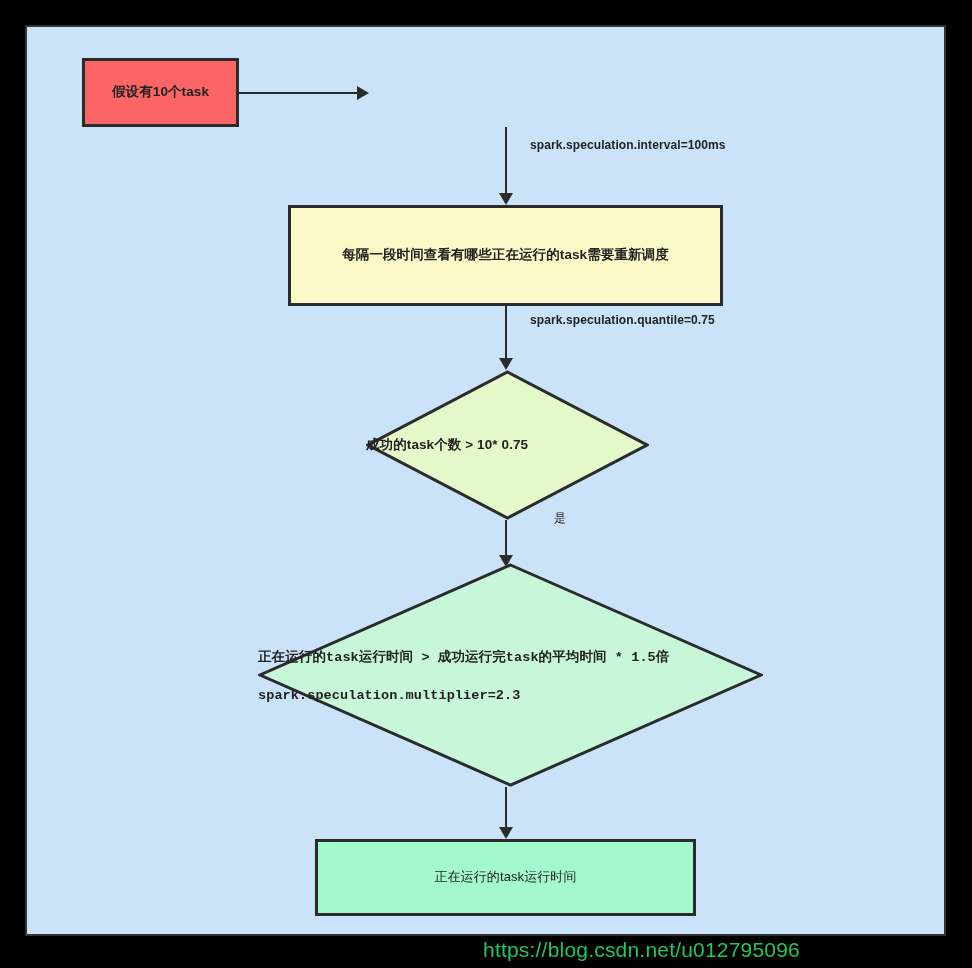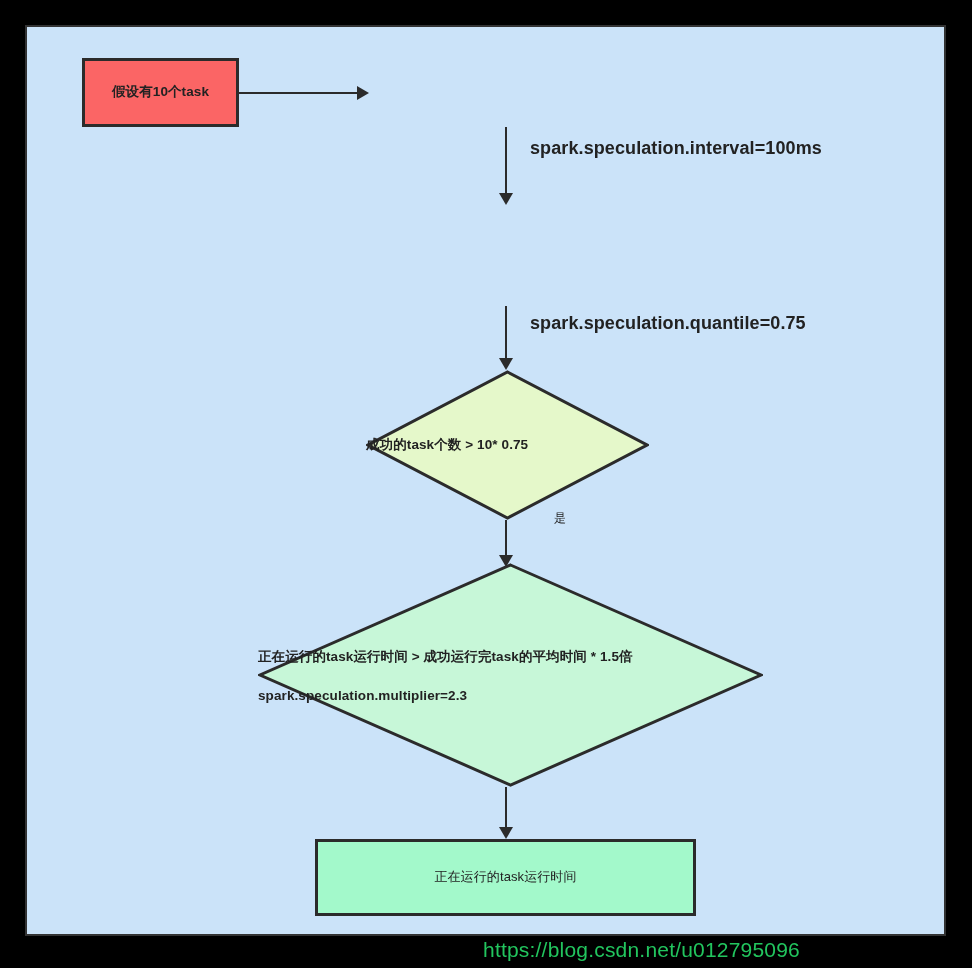--- a/index.html
+++ b/index.html
@@ -96,21 +96,21 @@
   .diamond-text .line {
     font-size: 13.5px;
     font-weight: bold;
     white-space: nowrap;
     letter-spacing: 0.1px;
   }
   .diamond-text .line + .line {
     margin-top: 22px;
   }
   #node-quantile { left: 339px; top: 343px; width: 283px; height: 150px; }
-  #node-multiplier { left: 231px; top: 536px; width: 505px; height: 224px; }
+  #node-multiplier { left: 231px; top: 536px; width: 505px; height: 224px; font-family: Liberation Mono, monospace; }
 
   
   .edge {
     position: absolute;
     background: #2b2b2b;
   }
   .edge.v { width: 2px; }
   .edge.h { height: 2px; }
   .arrowhead {
     position: absolute;
@@ -122,21 +122,21 @@
     border-right: 7px solid transparent;
     border-top: 12px solid #2b2b2b;
   }
   .arrowhead.right {
     border-top: 7px solid transparent;
     border-bottom: 7px solid transparent;
     border-left: 12px solid #2b2b2b;
   }
   .edge-label {
     position: absolute;
-    font-size: 18px;
+    font-size: 12px;
     font-weight: bold;
     color: #222222;
     white-space: nowrap;
     letter-spacing: 0.1px;
   }
   .edge-label.plain {
     font-weight: normal;
     font-size: 12px;
   }
   #watermark {
@@ -160,20 +160,23 @@
     </div>
 
     <div class="edge h" style="left:212px; top:65px; width:118px;"></div>
     <div class="arrowhead right" style="left:330px; top:59px;"></div>
 
 
     <div class="edge v" style="left:478px; top:100px; height:66px;"></div>
     <div class="arrowhead down" style="left:472px; top:166px;"></div>
     <div class="edge-label" style="left:503px; top:111px;">spark.speculation.interval=100ms</div>
 
+    <div class="node" id="node-check">
+      <span class="node-label">每隔一段时间查看有哪些正在运行的task需要重新调度</span>
+    </div>
 
     <div class="edge v" style="left:478px; top:279px; height:52px;"></div>
     <div class="arrowhead down" style="left:472px; top:331px;"></div>
     <div class="edge-label" style="left:503px; top:286px;">spark.speculation.quantile=0.75</div>
 
     <div class="diamond-wrap" id="node-quantile">
       <svg width="283" height="150" viewBox="0 0 283 150">
         <polygon points="141.5,2 281,75 141.5,148 2,75" fill="#E5F8CA" stroke="#2b2b2b" stroke-width="3"></polygon>
       </svg>
       <div class="diamond-text">

